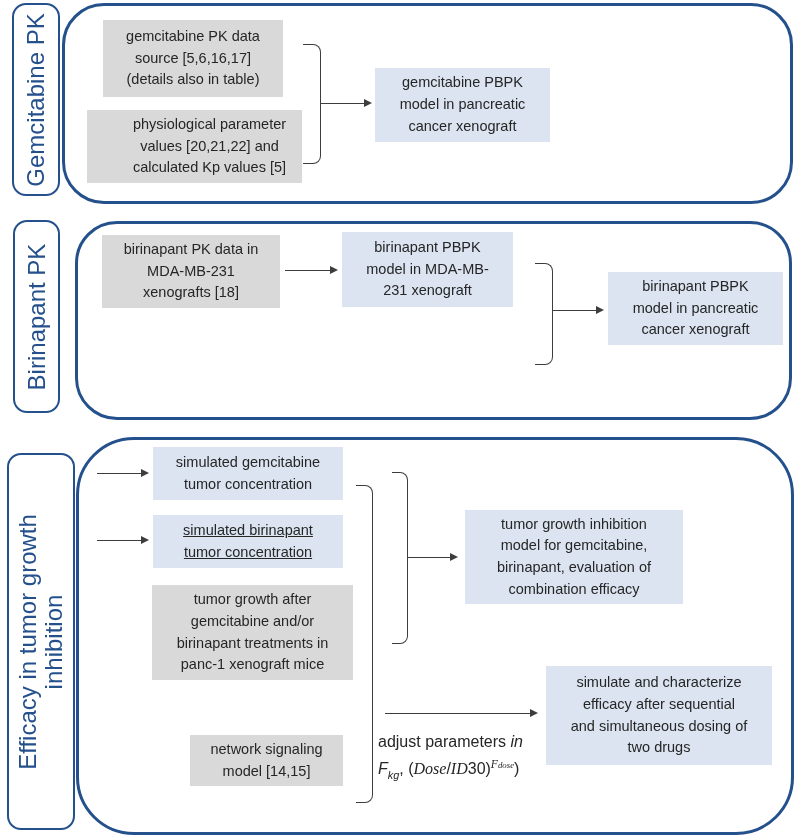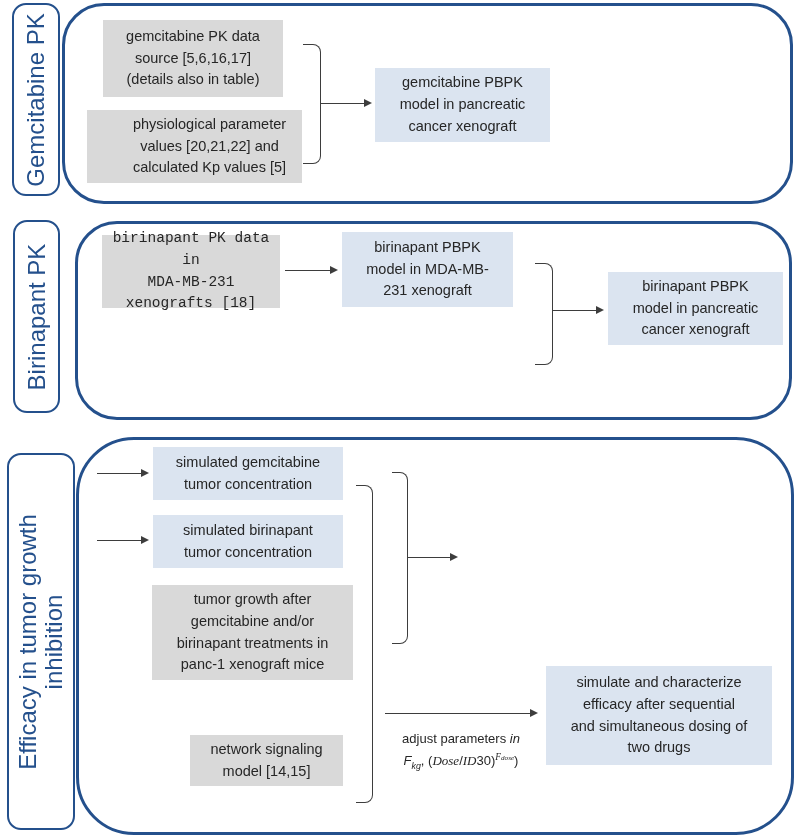--- a/index.html
+++ b/index.html
@@ -36,22 +36,22 @@
   .hline{position:absolute;border-top:1.6px solid #3d3d3d;height:0;z-index:1;}
   .ah{
     position:absolute;width:0;height:0;z-index:1;
     border-left:8px solid #3d3d3d;border-top:4.5px solid transparent;border-bottom:4.5px solid transparent;
   }
   .bracket{
     position:absolute;border:1.6px solid #3d3d3d;border-left:none;
     border-radius:0 8px 8px 0;box-sizing:border-box;background:transparent;z-index:1;
   }
   #adjust-label{
-    position:absolute;left:378px;top:729px;width:166px;text-align:center;
-    font-size:13px;line-height:1.6;z-index:2;
+    position:absolute;left:378px;top:729px;width:166px;text-align:left;
+    font-size:16px;line-height:1.6;z-index:2;
   }
   #adjust-label .i{font-style:italic;}
   #adjust-label .sb{vertical-align:sub;font-size:0.68em;}
   #adjust-label .sp{vertical-align:super;font-size:0.72em;}
   #adjust-label .sps{vertical-align:super;font-size:0.55em;}
   #adjust-label .sf{font-family:"Liberation Serif",serif;}
 </style>
 </head>
 <body>
 
@@ -76,21 +76,21 @@
 
   <div class="box blue" style="left:375px;top:68px;width:175px;height:74px;">gemcitabine PBPK
 model in pancreatic
 cancer xenograft</div>
 
   <div class="panel" id="panel-bir"></div>
   <div class="vlabel-box" id="label-bir">
     <div class="vlabel">Birinapant PK</div>
   </div>
 
-  <div class="box gray" style="left:102px;top:235px;width:178px;height:73px;font-family:Liberation Mono, monospace;">birinapant PK data in
+  <div class="box gray" style="left:102px;top:235px;width:178px;height:73px;">birinapant PK data in
 MDA-MB-231
 xenografts [18]</div>
 
   <div class="hline" style="left:285px;top:270px;width:45px;"></div>
   <div class="ah" style="left:330px;top:266px;"></div>
 
   <div class="box blue" style="left:342px;top:232px;width:171px;height:75px;">birinapant PBPK
 model in MDA-MB-
 231 xenograft</div>
 
@@ -109,37 +109,41 @@
 inhibition</div>
   </div>
 
   <div class="hline" style="left:97px;top:473px;width:44px;"></div>
   <div class="ah" style="left:141px;top:469px;"></div>
   <div class="box blue" style="left:153px;top:447px;width:190px;height:53px;">simulated gemcitabine
 tumor concentration</div>
 
   <div class="hline" style="left:97px;top:540px;width:44px;"></div>
   <div class="ah" style="left:141px;top:536px;"></div>
-  <div class="box blue" style="left:153px;top:515px;width:190px;height:53px;">simulated birinapant
+  <div class="box blue" style="left:153px;top:515px;width:190px;height:53px;text-decoration:underline;">simulated birinapant
 tumor concentration</div>
 
   <div class="box gray" style="left:152px;top:585px;width:201px;height:95px;">tumor growth after
 gemcitabine and/or
 birinapant treatments in
 panc-1 xenograft mice</div>
 
   <div class="box gray" style="left:190px;top:735px;width:153px;height:51px;">network signaling
 model [14,15]</div>
 
   <div class="bracket" style="left:356px;top:485px;width:17px;height:318px;"></div>
 
   <div class="bracket" style="left:392px;top:472px;width:16px;height:172px;"></div>
   <div class="hline" style="left:407px;top:557px;width:43px;"></div>
   <div class="ah" style="left:450px;top:553px;"></div>
 
+  <div class="box blue" style="left:465px;top:510px;width:218px;height:94px;">tumor growth inhibition
+model for gemcitabine,
+birinapant, evaluation of
+combination efficacy</div>
 
   <div class="hline" style="left:385px;top:713px;width:145px;"></div>
   <div class="ah" style="left:530px;top:709px;"></div>
 
   <div id="adjust-label">
       <div><span>adjust parameters </span><span class="i">in</span></div>
       <div><span class="i">F</span><span class="i sb">kg</span><span>, (</span><span class="sf i">Dose</span><span>/</span><span class="sf i">ID</span><span>30)</span><span class="sf i sp">F</span><span class="sf i sps">dose</span><span>)</span></div>
     </div>
 
   <div class="box blue" style="left:546px;top:666px;width:226px;height:99px;">simulate and characterize

